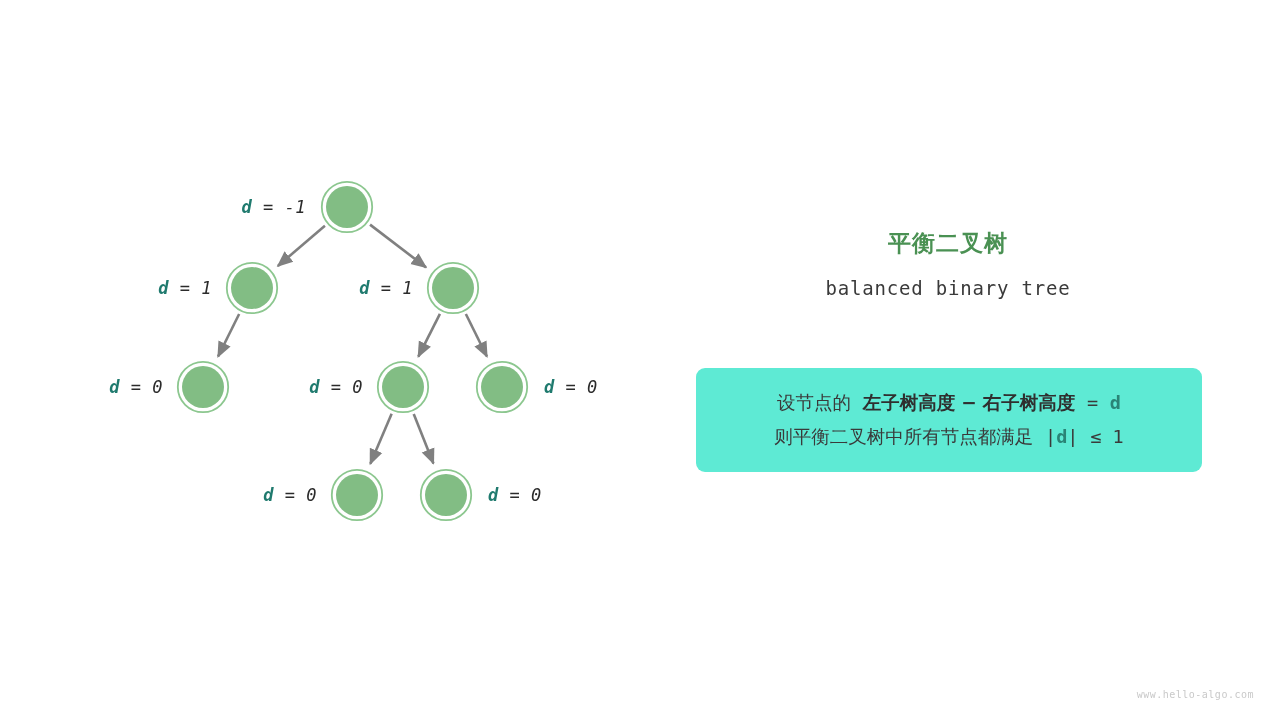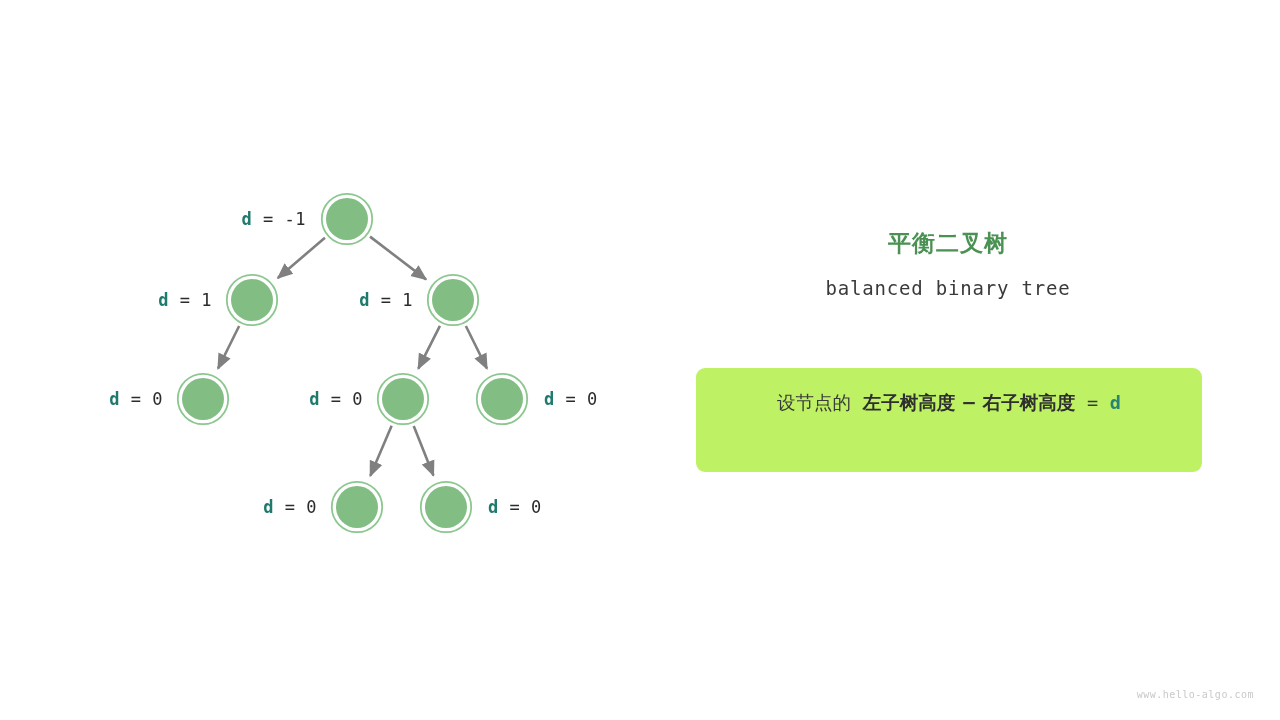--- a/index.html
+++ b/index.html
@@ -16,23 +16,24 @@
   }
   #stage {
     position: absolute;
     inset: 0;
   }
 
   
   #tree-diagram {
     position: absolute;
     left: 0;
-    top: 17px;
+    top: 5px;
     width: 660px;
     height: 535px;
+    font-style: italic;
   }
   #tree-svg {
     position: absolute;
     left: 0;
     top: 0;
   }
   .node-label {
     position: absolute;
     white-space: nowrap;
     font-family: "DejaVu Sans Mono", monospace;
@@ -79,21 +80,21 @@
     font-size: 19px;
     color: #3a3a3a;
     letter-spacing: 0.8px;
   }
   #definition-box {
     position: absolute;
     left: 36px;
     top: 368px;
     width: 506px;
     height: 104px;
-    background: #bef264;
+    background: #5eead4;
     border-radius: 9px;
     box-sizing: border-box;
     padding: 18px 0 0 0;
   }
   .def-line {
     text-align: center;
     font-family: "DejaVu Sans", sans-serif;
     font-size: 18.5px;
     color: #3a3a3a;
     line-height: 34px;
@@ -198,18 +199,23 @@
 
     <div id="definition-box">
       <div class="def-line">
         <span>设节点的</span>&nbsp;
         <span class="strong">左子树高度</span>
         <span class="strong">−</span>
         <span class="strong">右子树高度</span>&nbsp;
         <span class="mono">=</span>&nbsp;
         <span class="var mono">d</span>
       </div>
+      <div class="def-line">
+        <span>则平衡二叉树中所有节点都满足</span>&nbsp;
+        <span class="mono">|</span><span class="var mono">d</span><span class="mono">|</span>&nbsp;
+        <span class="mono">≤ 1</span>
+      </div>
     </div>
   </div>
 
   <div id="watermark">www.hello-algo.com</div>
 
 </div>
 
 </body></html>

